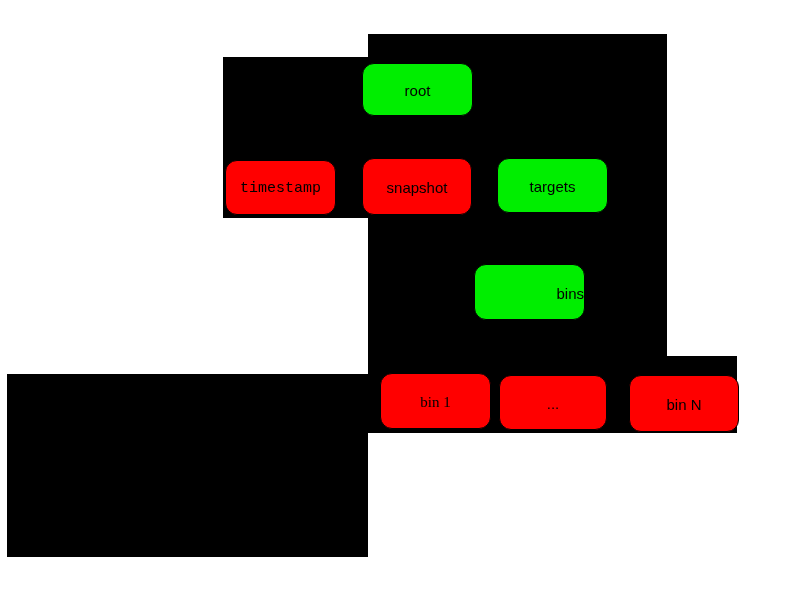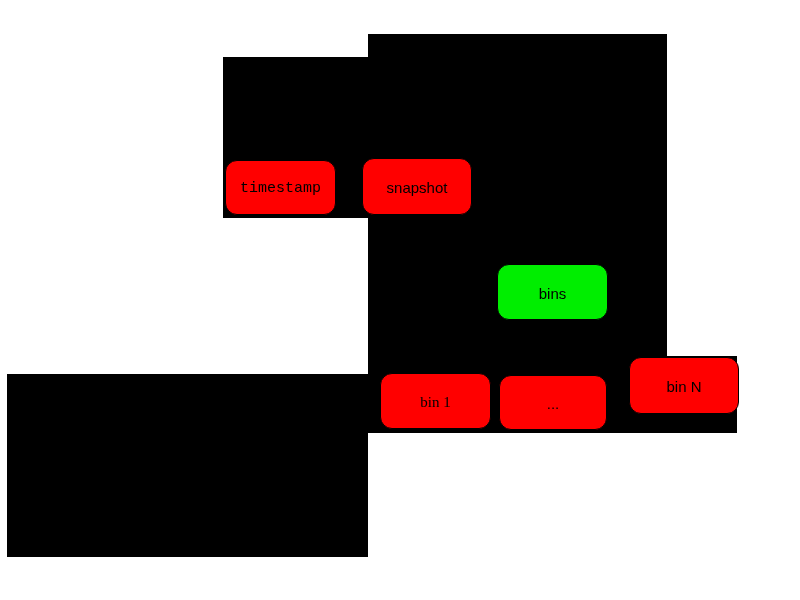--- a/index.html
+++ b/index.html
@@ -33,42 +33,48 @@
     justify-content: center;
     font-size: 15px;
     color: #000000;
     line-height: 1;
     padding-top: 2px;
   }
   .n-0 { left: 362px; top: 63px;  width: 111px; height: 53px; } 
   .n-1 { left: 225px; top: 160px; width: 111px; height: 55px; } 
   .n-2 { left: 362px; top: 158px; width: 110px; height: 57px; } 
   .n-3 { left: 497px; top: 158px; width: 111px; height: 55px; } 
-  .n-4 { left: 497px; top: 264px; width: 111px; height: 56px; } 
+  .n-4 { left: 474px; top: 264px; width: 111px; height: 56px; justify-content: flex-end; } 
   .n-5 { left: 380px; top: 373px; width: 111px; height: 56px; font-family: Liberation Serif, serif; } 
   .n-6 { left: 499px; top: 375px; width: 108px; height: 55px; } 
-  .n-7 { left: 629px; top: 357px; width: 110px; height: 57px; } 
+  .n-7 { left: 629px; top: 375px; width: 110px; height: 57px; } 
   .n-8 { left: 18px;  top: 487px; width: 110px; height: 56px; } 
   .n-9 { left: 145px; top: 486px; width: 111px; height: 56px; } 
 </style>
 </head>
 <body>
 
 <div class="canvas">
 
   <div class="cluster c-top" style="background: rgb(0, 0, 0);"></div>
   <div class="cluster c-ts" style="background: rgb(0, 0, 0);"></div>
   <div class="cluster c-binrow" style="background: rgb(0, 0, 0);"></div>
   <div class="cluster c-keys" style="background: rgb(0, 0, 0);"></div>
 
+  <div class="node n-0" style="background: rgb(0, 238, 0); color: rgb(0, 0, 0);">
+    <span>root</span>
+  </div>
   <div class="node n-1" style="background: rgb(255, 0, 0); color: rgb(0, 0, 0); font-family: Liberation Mono, monospace;">
     <span>timestamp</span>
   </div>
   <div class="node n-2" style="background: rgb(255, 0, 0); color: rgb(0, 0, 0);">
     <span>snapshot</span>
+  </div>
+  <div class="node n-3" style="background: rgb(0, 238, 0); color: rgb(0, 0, 0);">
+    <span>targets</span>
   </div>
   <div class="node n-4" style="background: rgb(0, 238, 0); color: rgb(0, 0, 0);">
     <span>bins</span>
   </div>
   <div class="node n-5" style="background: rgb(255, 0, 0); color: rgb(0, 0, 0);">
     <span>bin 1</span>
   </div>
   <div class="node n-6" style="background: rgb(255, 0, 0); color: rgb(0, 0, 0);">
     <span>...</span>
   </div>

